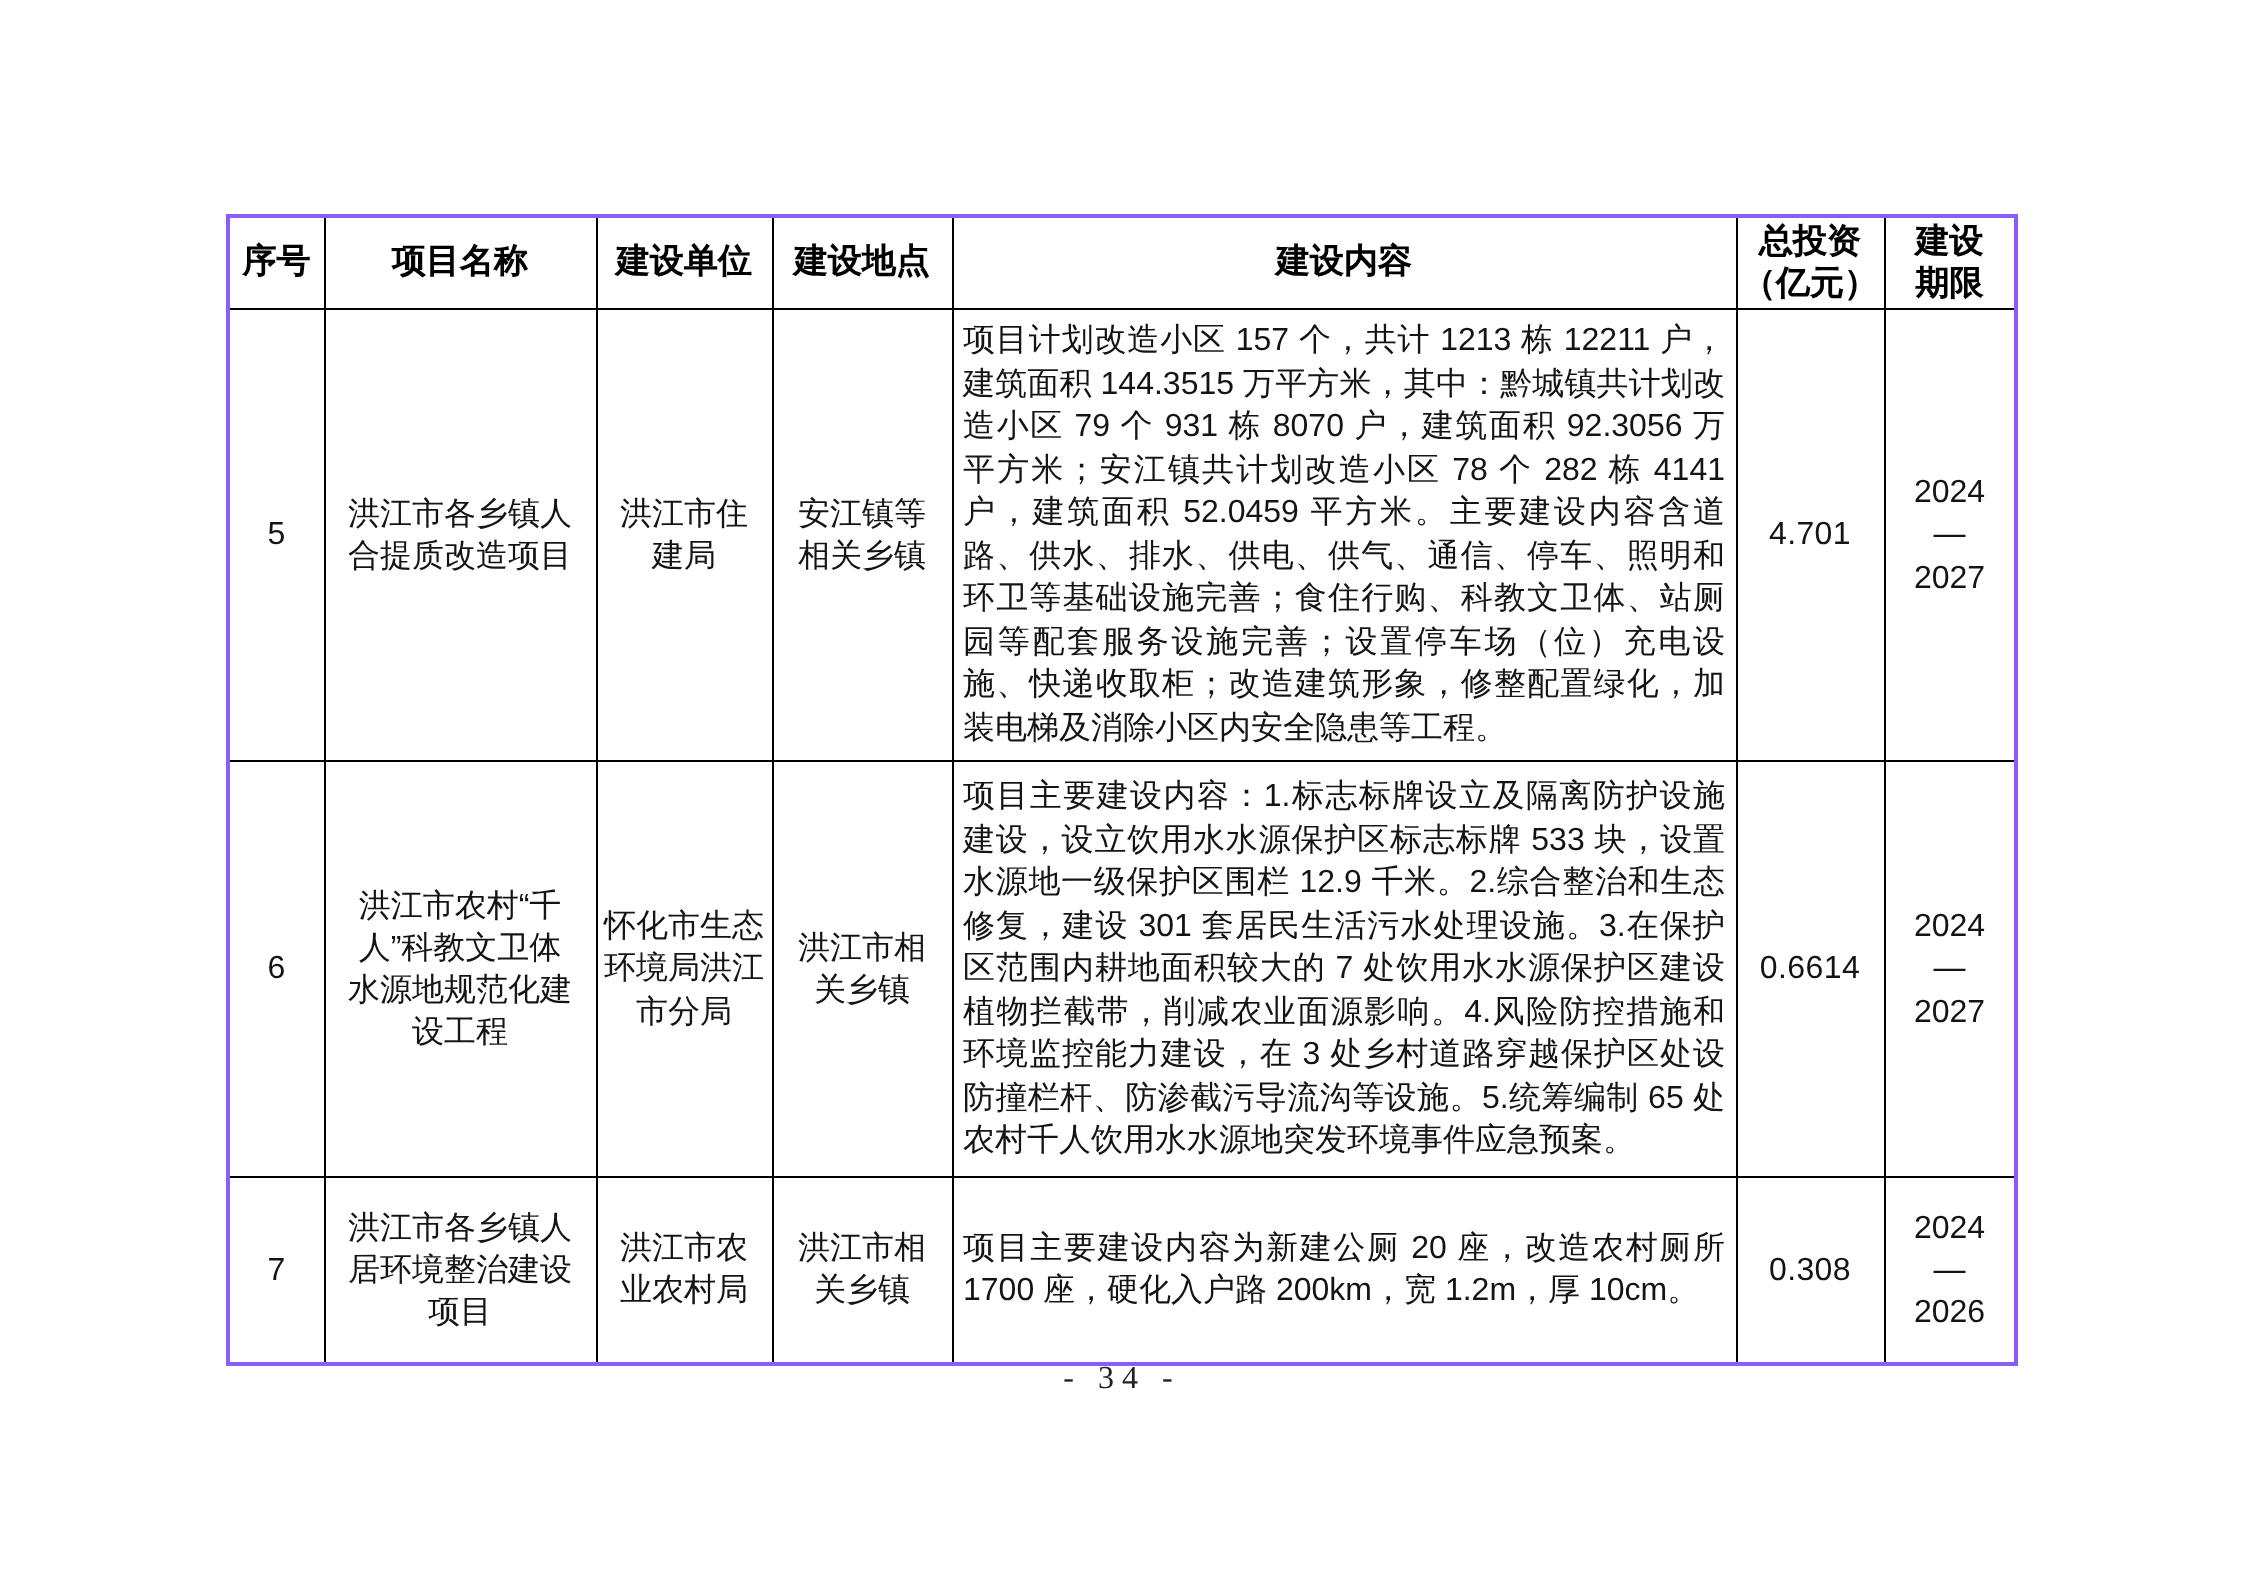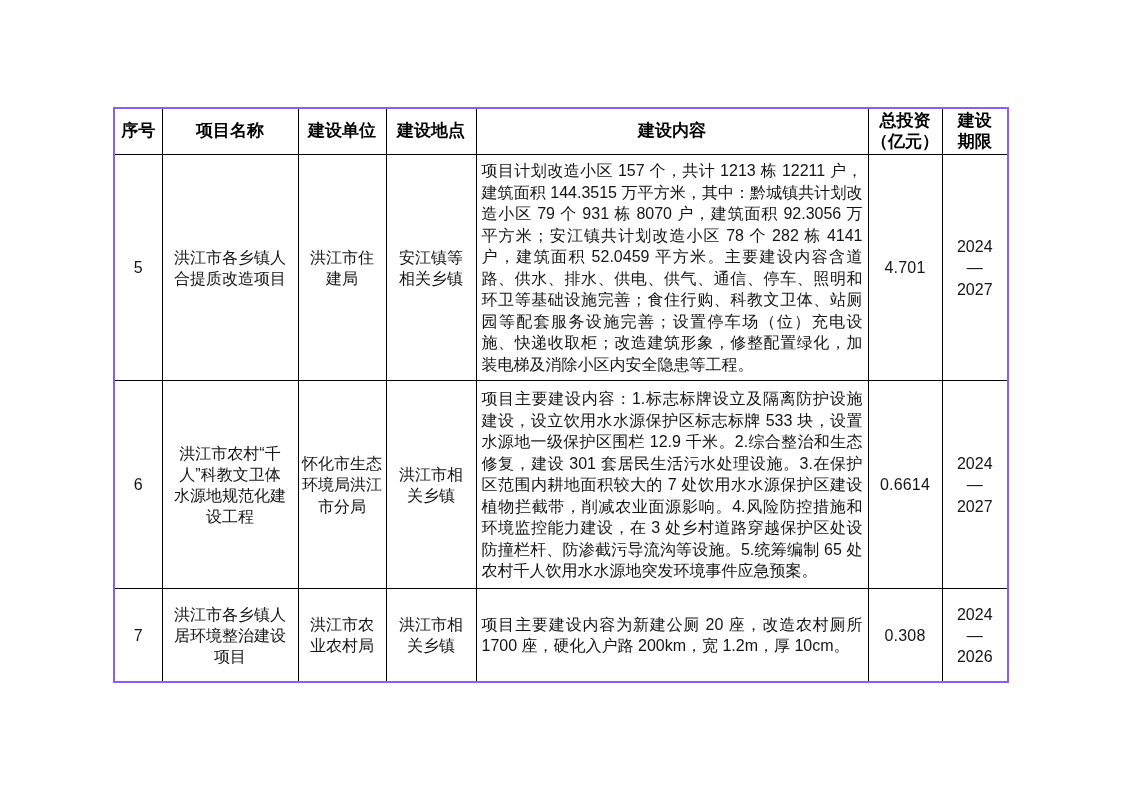--- a/index.html
+++ b/index.html
@@ -118,14 +118,15 @@
 关乡镇</td>
         <td class="c-content">项目主要建设内容为新建公厕 20 座，改造农村厕所 1700 座，硬化入户路 200km，宽 1.2m，厚 10cm。</td>
         <td class="c-invest">0.308</td>
         <td class="c-period">2024
 —
 2026</td>
       </tr>
     </tbody>
   </table>
 
+  <div class="page-footer">- 34 -</div>
 
 </div>
 
 </body></html>

